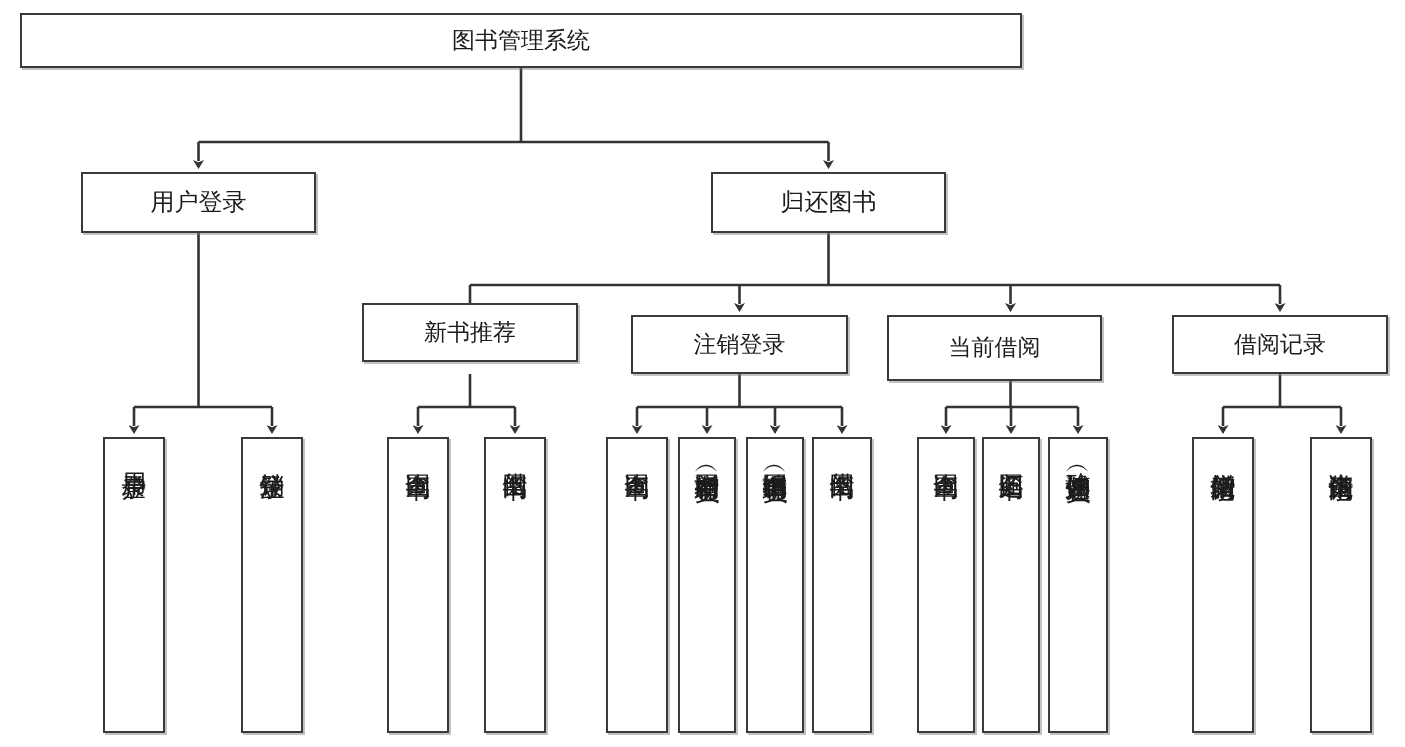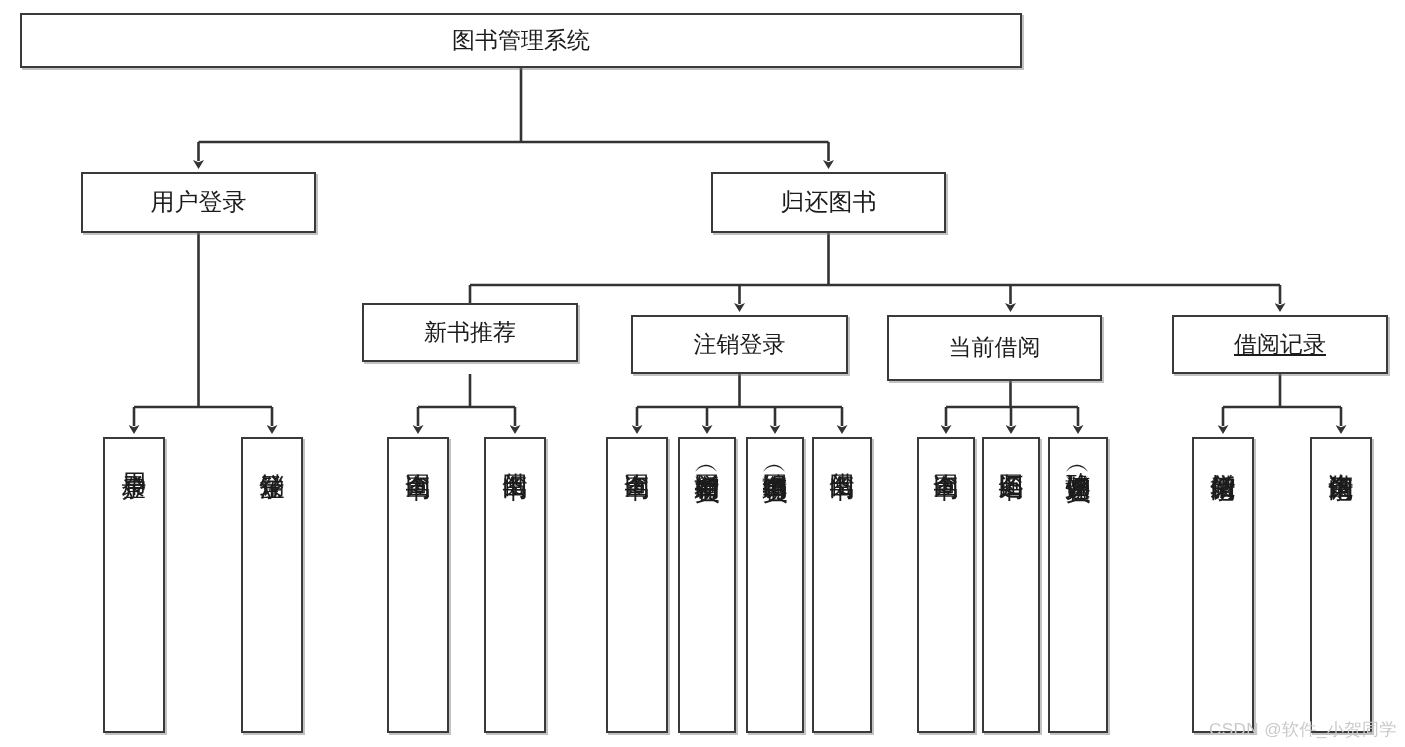--- a/index.html
+++ b/index.html
@@ -120,21 +120,21 @@
       </div>
       <div class="node node-l3" style="left: 362px; top: 303px; width: 216px; height: 59px;">
         <span class="label">新书推荐</span>
       </div>
       <div class="node node-l3" style="left: 631px; top: 315px; width: 217px; height: 59px;">
         <span class="label">注销登录</span>
       </div>
       <div class="node node-l3" style="left: 887px; top: 315px; width: 215px; height: 66px;">
         <span class="label">当前借阅</span>
       </div>
-      <div class="node node-l3" style="left: 1172px; top: 315px; width: 216px; height: 59px; text-decoration: underline;">
+      <div class="node node-l3" style="left: 1172px; top: 315px; width: 216px; height: 59px;">
         <span class="label">借阅记录</span>
       </div>
       <div class="node node-leaf" style="left: 103px; top: 437px; width: 62px; height: 296px;">
         <span class="label">用户登录</span>
       </div>
       <div class="node node-leaf" style="left: 241px; top: 437px; width: 62px; height: 296px;">
         <span class="label">注销登录</span>
       </div>
       <div class="node node-leaf" style="left: 387px; top: 437px; width: 62px; height: 296px;">
         <span class="label">查询图书</span>
@@ -164,14 +164,13 @@
         <span class="label">确认归还（管理员）</span>
       </div>
       <div class="node node-leaf" style="left: 1192px; top: 437px; width: 62px; height: 296px;">
         <span class="label">新增借阅记录</span>
       </div>
       <div class="node node-leaf" style="left: 1310px; top: 437px; width: 62px; height: 296px;">
         <span class="label">查询借阅记录</span>
       </div>
     </div>
 
-  <div id="watermark">CSDN @软件_小贺同学</div>
 </div>
 
 </body></html>

